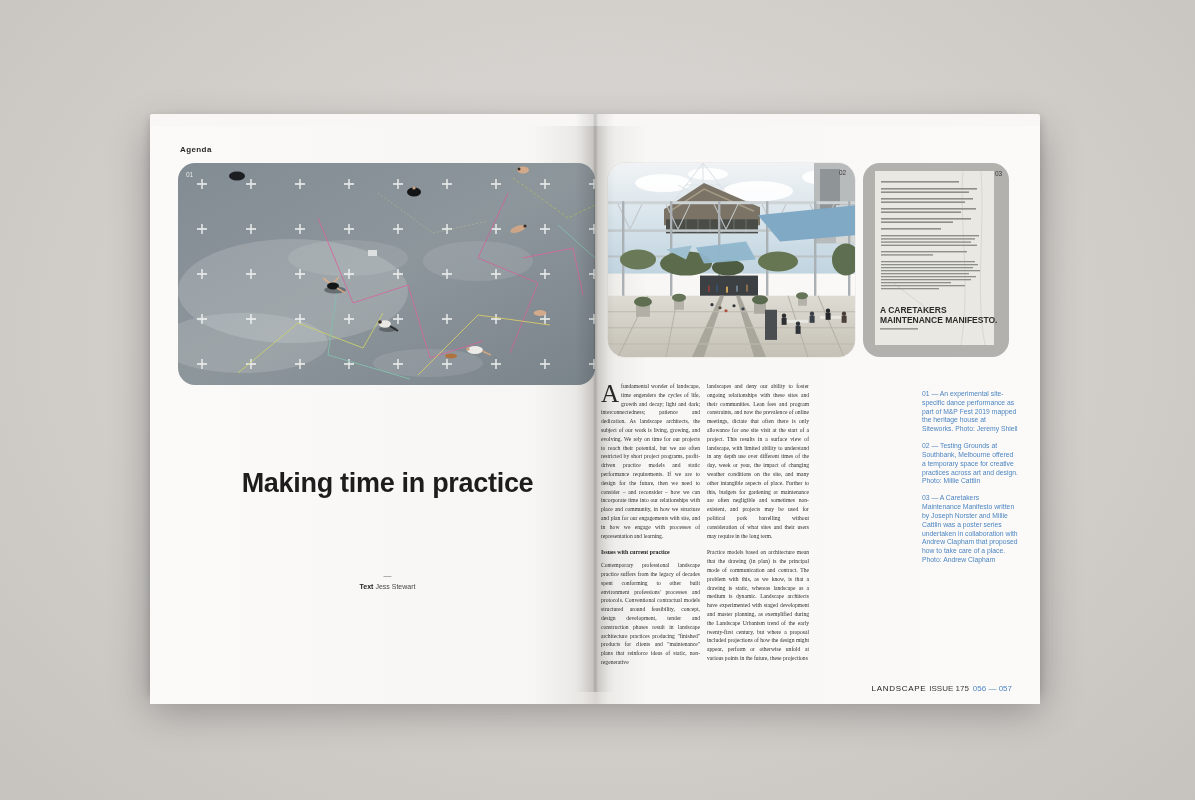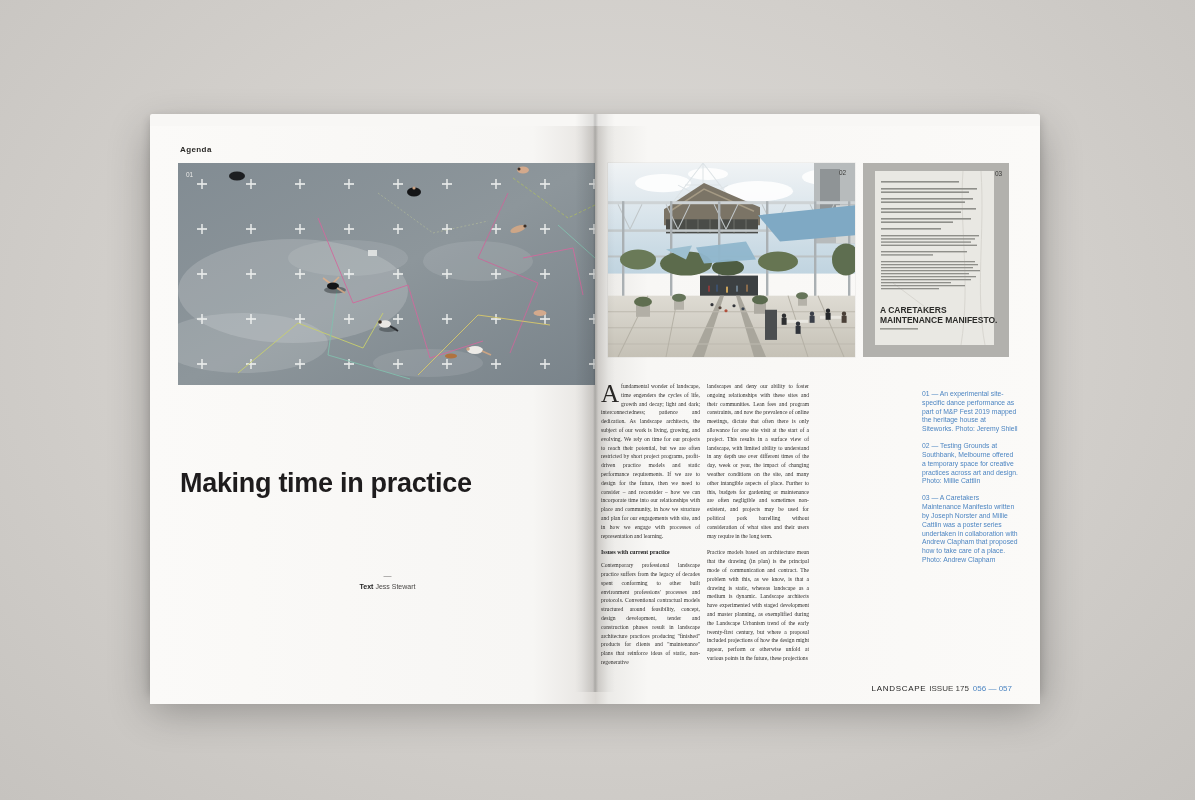--- a/index.html
+++ b/index.html
@@ -16,27 +16,27 @@
   }
   .page { position:absolute; top:0; height:100%; width:445px;margin-top:12px; }
   .page-left  { left:0;  background:linear-gradient(to right,#fbfaf8 0%, #f7f6f4 86%, #e9e7e4 97%, #dbd8d4 100%); }
   .page-right { left:445px; background:linear-gradient(to right,#d9d6d2 0%, #ecebe8 3%, #f8f7f5 12%, #fbfaf8 100%); }
   .gutter {
     position:absolute; left:425px; top:0; width:40px; height:100%; pointer-events:none;
     background:linear-gradient(to right, rgba(0,0,0,0) 0%, rgba(0,0,0,.10) 45%, rgba(0,0,0,.22) 50%, rgba(0,0,0,.08) 58%, rgba(0,0,0,0) 100%);
   }
   .section-label { position:absolute; left:30px; top:19px; font-size:8px; font-weight:bold; letter-spacing:.4px; color:#2b2a28; }
 
-  .photo { position:absolute; overflow:hidden; }
+  .photo { position:absolute; overflow:hidden;border-radius:17px; }
   .photo svg { display:block; width:100%; height:100%; }
   .photo-01 { left:28px; top:37px; width:417px; height:222px; }
   .photo-02 { left:13px; top:37px; width:247px; height:194px; box-shadow:0 0 0 .5px rgba(0,0,0,.08); }
   .photo-03 { left:268px; top:37px; width:146px; height:194px; }
 
-  .title-block { position:absolute; left:30px; top:342px; width:415px; text-align:left; }
+  .title-block { position:absolute; left:30px; top:342px; width:415px; text-align:center; }
   .article-title { font-size:27px; font-weight:bold; letter-spacing:-.3px; color:#1e1c1d; }
   .standfirst-block { position:absolute; left:72px; top:390px; width:330px; text-align:center; }
   .standfirst { font-size:9.5px; font-weight:bold; line-height:1.5; color:#2a2829; }
   .byline-block { position:absolute; left:30px; top:446px; width:415px; text-align:center; }
   .byline-dash { font-size:8px; color:#6b6968; line-height:8px; }
   .byline { margin-top:3px; font-size:7px; color:#4a4846; }
   .byline b { color:#222; }
 
   .col { position:absolute; top:256px; height:316px; font-family:"Liberation Serif", serif;
          font-size:5.6px; line-height:8.8px; color:#302e2c; text-align:justify; overflow:hidden; }

